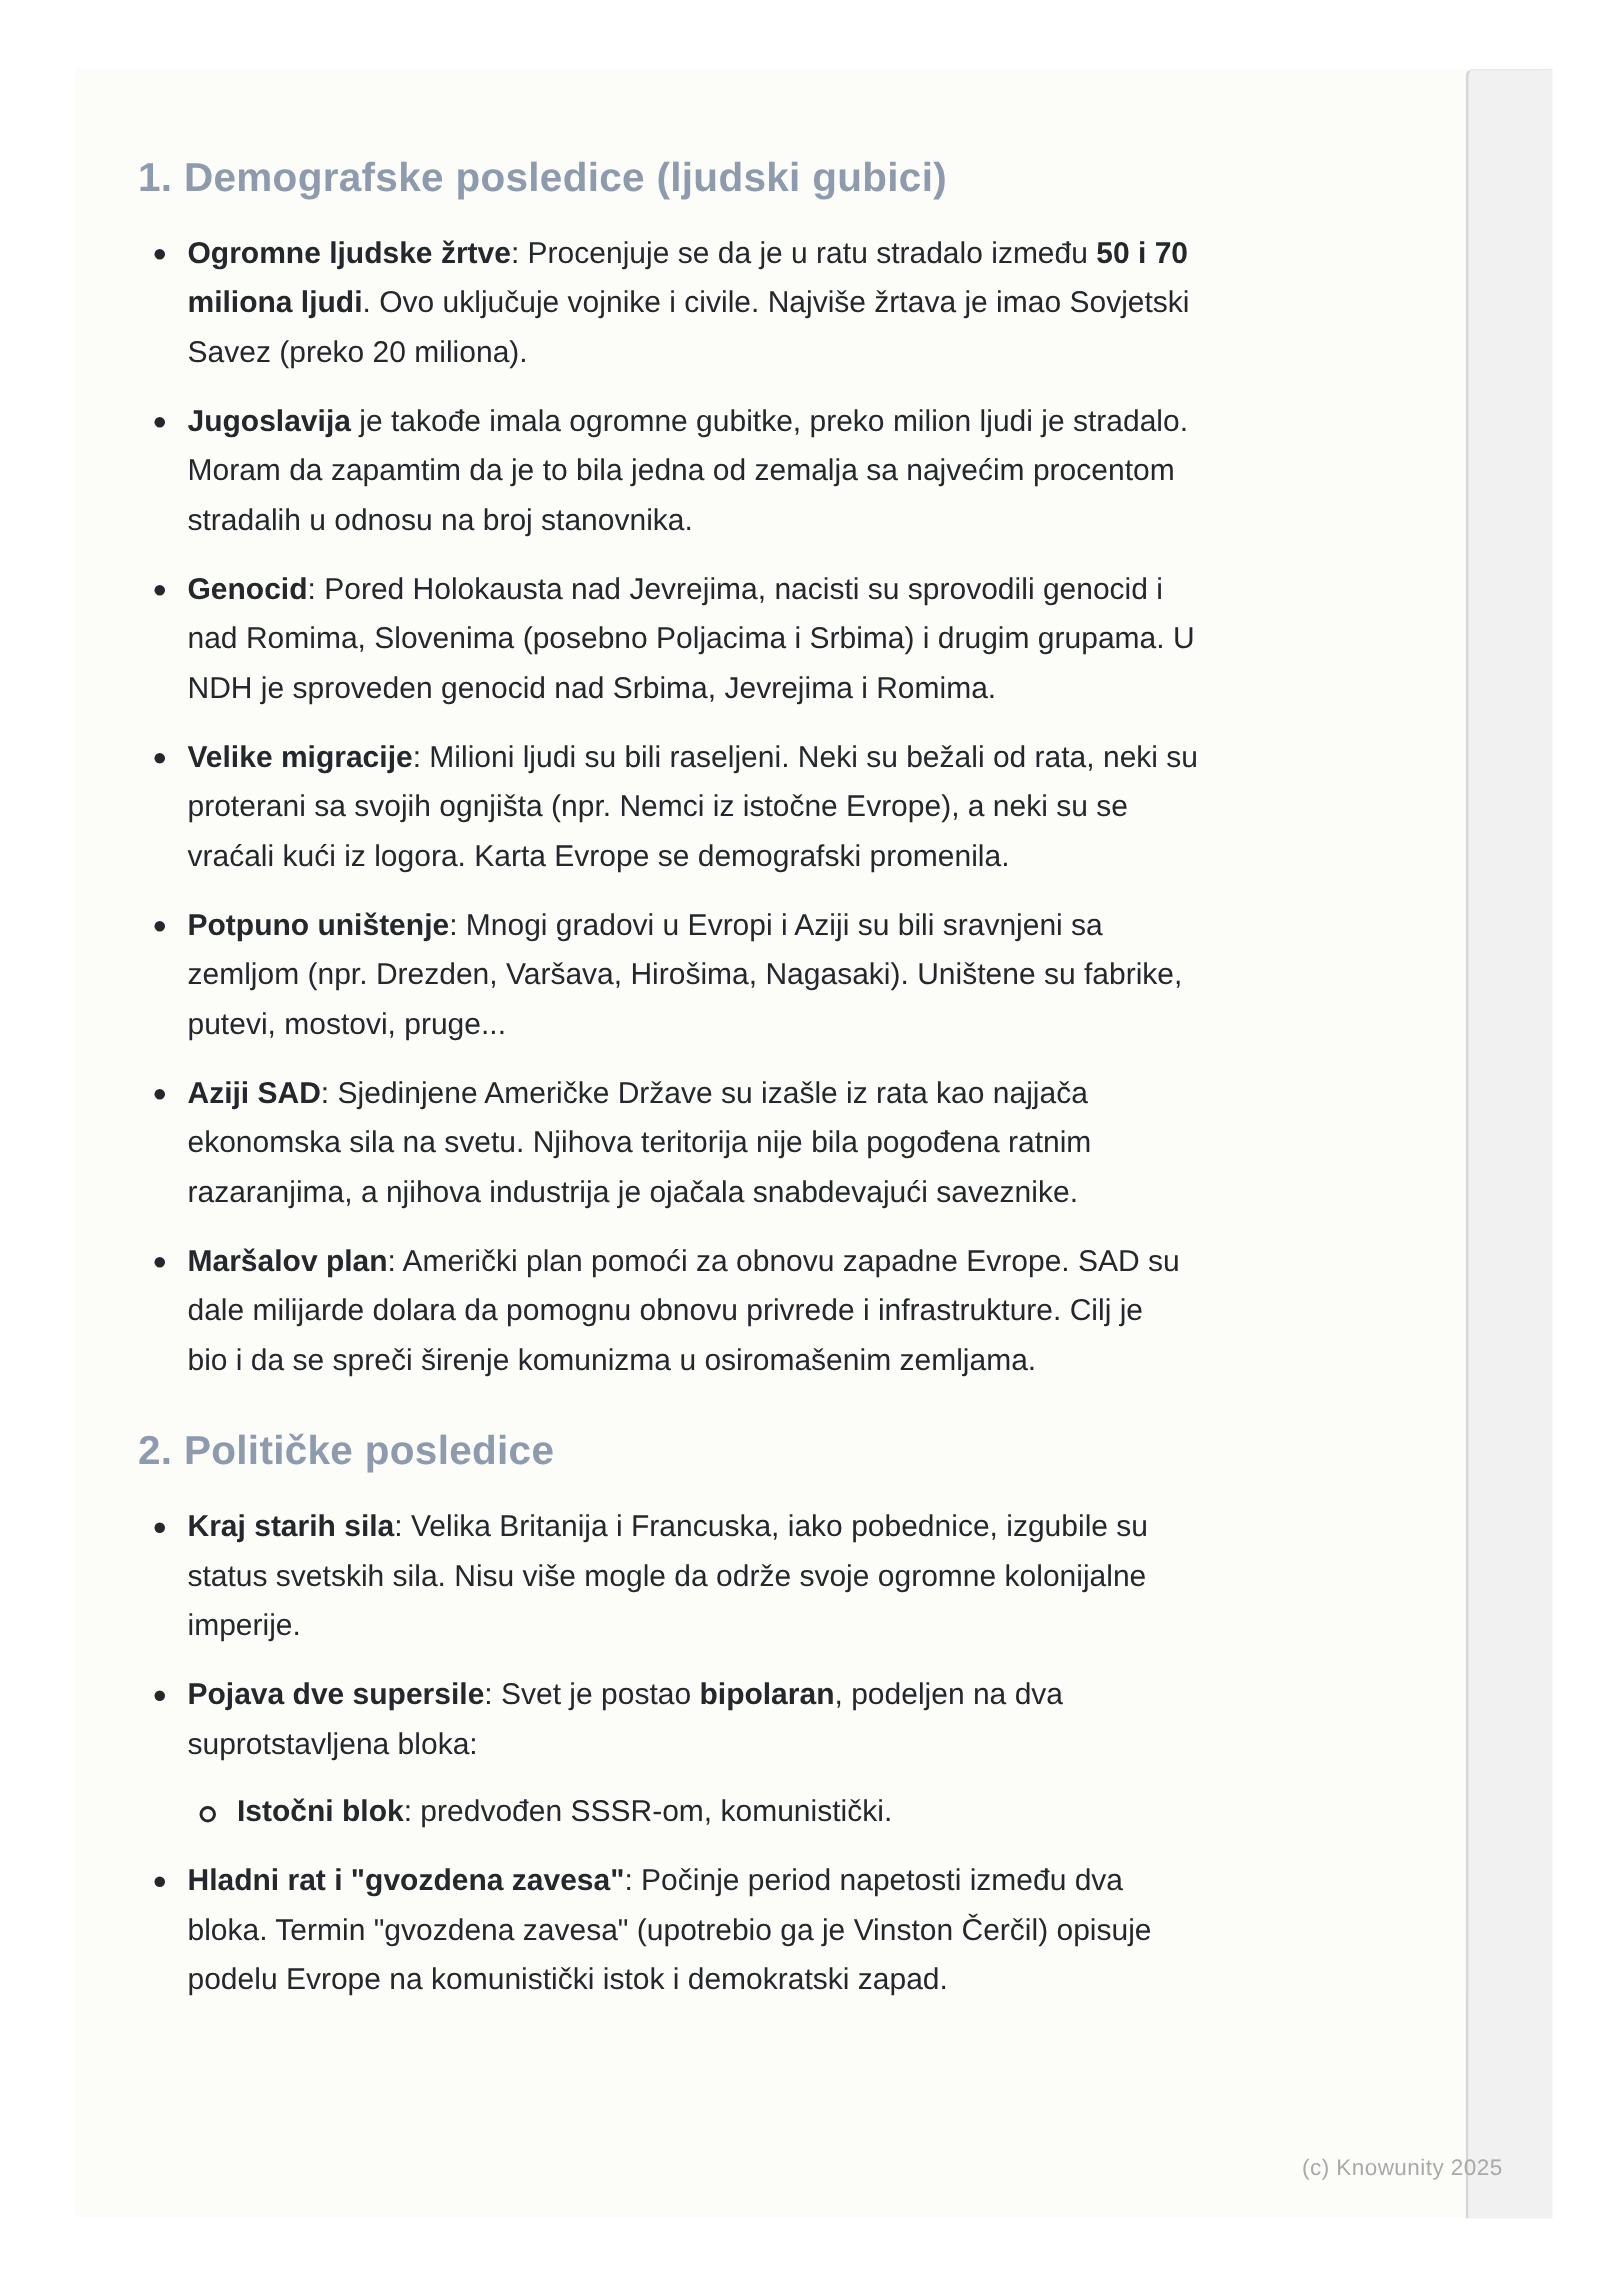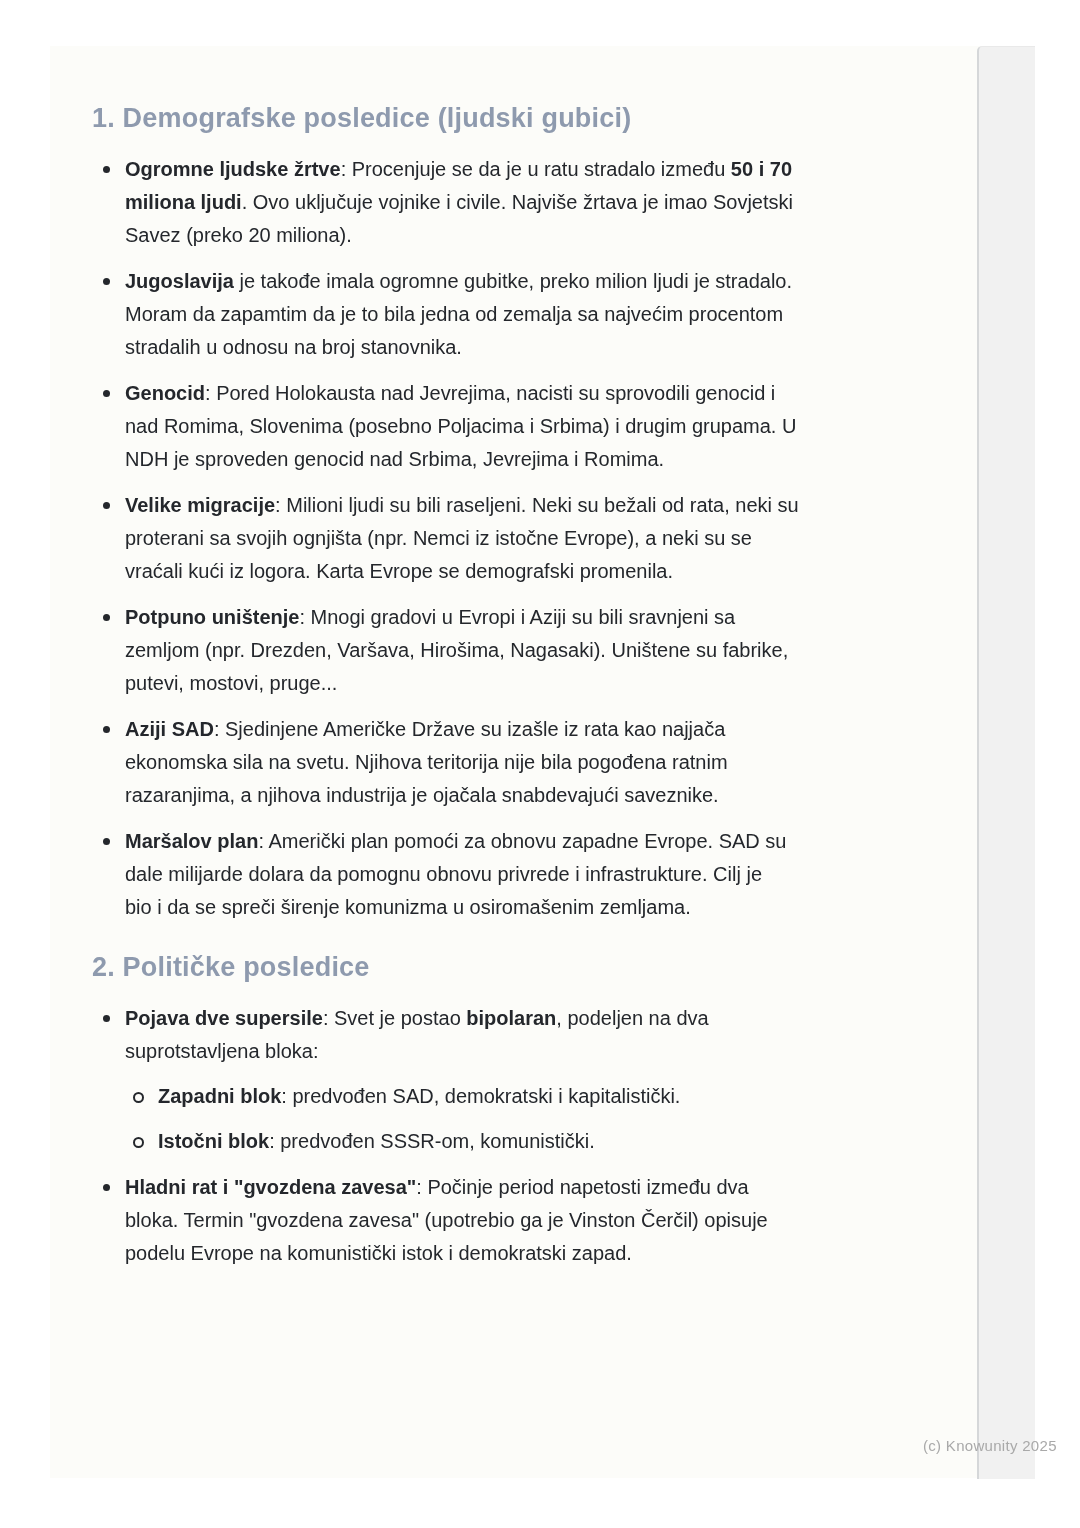--- a/index.html
+++ b/index.html
@@ -36,21 +36,21 @@
     position:relative;padding-left:33px;margin-top:12px;
     font-size:20px;line-height:33px;color:#24272c;
   }
   .marker{position:absolute;border-radius:50%;}
   .marker.dot{left:53px;top:13px;width:7px;height:7px;background:#24272c;}
   .marker.hollow{left:8px;top:12px;width:7px;height:7px;border:2px solid #24272c;background:transparent;}
   .text{white-space:pre-wrap;max-width:840px;}
   .b{font-weight:700;}
   .r{font-weight:400;}
   .watermark{
-    position:absolute;left:923px;top:1437px;z-index:3;
+    position:absolute;left:868px;top:1437px;z-index:3;
     font-size:15px;color:#a9a9a9;letter-spacing:0.3px;
   }
 </style>
 </head>
 <body>
 
 <div class="card"></div>
 <div class="edge-strip"></div>
 
 <main class="content">
@@ -98,27 +98,29 @@
         <span class="marker dot"></span>
         <div class="text"><span class="b">Maršalov plan</span><span class="r">: Američki plan pomoći za obnovu zapadne Evrope. SAD su
 dale milijarde dolara da pomognu obnovu privrede i infrastrukture. Cilj je
 bio i da se spreči širenje komunizma u osiromašenim zemljama.</span></div>
       </li>
     </ul>
     <h2 class="section-title">2. Političke posledice</h2>
     <ul class="bullets">
       <li class="item">
         <span class="marker dot"></span>
+        <div class="text"><span class="b">Kraj starih sila</span><span class="r">: Velika Britanija i Francuska, iako pobednice, izgubile su
+status svetskih sila. Nisu više mogle da održe svoje ogromne kolonijalne
+imperije.</span></div>
+      </li>
+      <li class="item">
+        <span class="marker dot"></span>
         <div class="text"><span class="b">Pojava dve supersile</span><span class="r">: Svet je postao </span><span class="b">bipolaran</span><span class="r">, podeljen na dva
 suprotstavljena bloka:</span></div>
         <ul class="sub-bullets">
-          <li class="sub-item">
-            <span class="marker hollow"></span>
-            <div class="text"><span class="b">Zapadni blok</span><span class="r">: predvođen SAD, demokratski i kapitalistički.</span></div>
-          </li>
           <li class="sub-item">
             <span class="marker hollow"></span>
             <div class="text"><span class="b">Istočni blok</span><span class="r">: predvođen SSSR-om, komunistički.</span></div>
           </li>
         </ul>
       </li>
       <li class="item">
         <span class="marker dot"></span>
         <div class="text"><span class="b">Hladni rat i "gvozdena zavesa"</span><span class="r">: Počinje period napetosti između dva
 bloka. Termin "gvozdena zavesa" (upotrebio ga je Vinston Čerčil) opisuje

